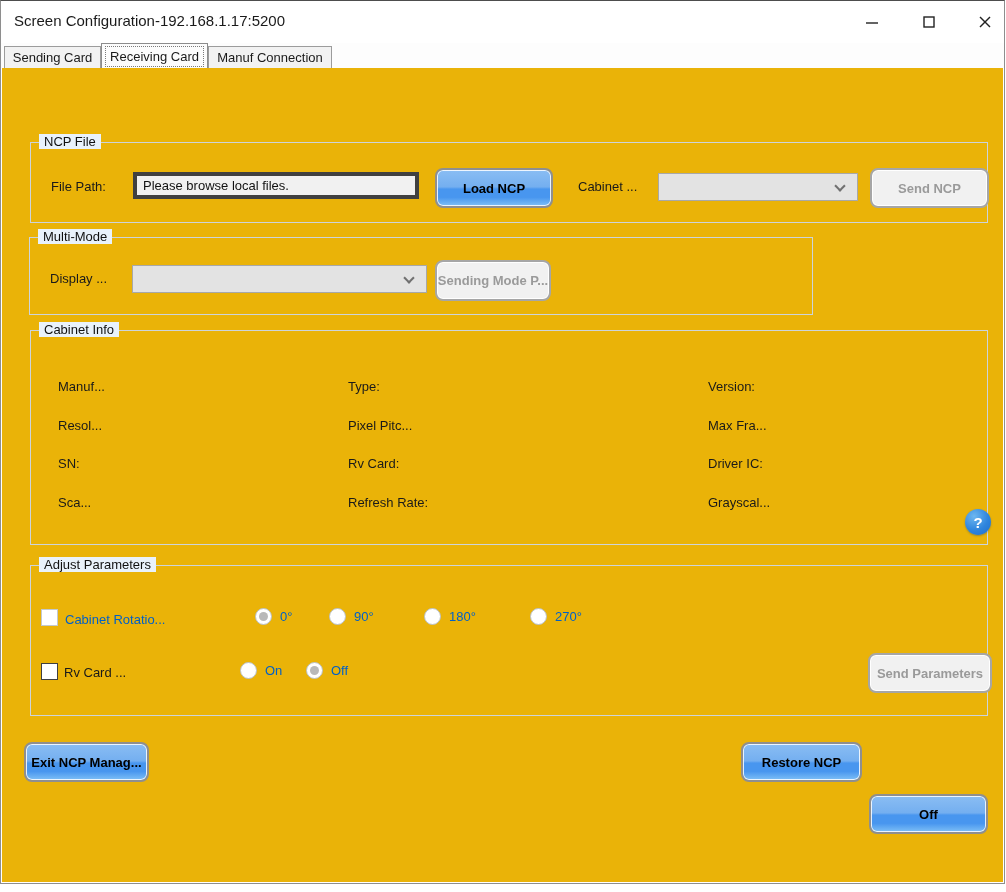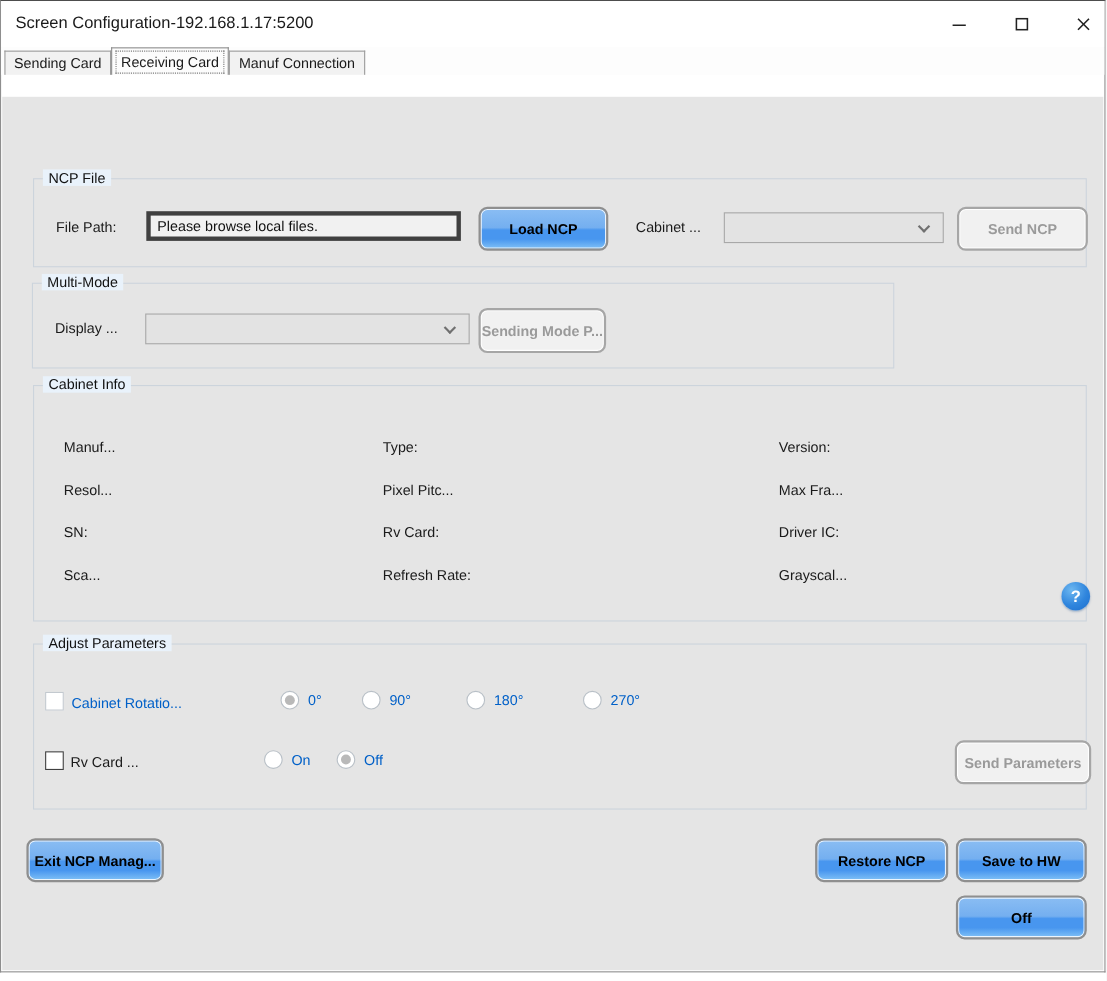--- a/index.html
+++ b/index.html
@@ -16,21 +16,21 @@
 
   
   .tabstrip { position:absolute; left:0; top:42px; width:100%; height:25px; background:#fdfdfd; }
   .tab { position:absolute; display:flex; align-items:center; justify-content:center;
          font-size:13px; color:#1a1a1a; background:#f2f2f2;
          border:1px solid #9c9c9c; border-bottom:none; top:3px; height:22px; }
   .tab.active { top:0; height:25px; background:#fcfcfc; border-color:#8c8c8c; z-index:2; }
   .tab.active::before { content:''; position:absolute; left:3px; right:3px; top:2px; bottom:1px; border:1px dotted #7a7a7a; }
 
   
-  .client { position:absolute; left:1px; right:1px; top:67px; bottom:1px; background:#e5e5e5;margin-top:20px; }
+  .client { position:absolute; left:1px; right:1px; top:67px; bottom:1px; background:#eab308; }
 
   
   .group { position:absolute; border:1px solid #ccd4dc; }
   .group-title { position:absolute; top:-9px; left:8px; background:#e9f2fb; padding:0 5px; font-size:13px; color:#111; white-space:nowrap; }
 
   .lbl { position:absolute; font-size:13px; color:#1a1a1a; white-space:nowrap; }
   .lbl-blue { color:#0060c8; }
 
   .textbox { position:absolute; border:4px solid #404040; background:#f1f1f1; font-family:"Liberation Sans", sans-serif;
              font-size:13px; color:#111; padding:0 6px; }
@@ -196,22 +196,19 @@
           <span>Send Parameters</span>
         </div>
       </div>
 
       <div class="btn btn-blue" style="left:22px; top:674px; width:125px; height:40px;">
         <span>Exit NCP Manag...</span>
       </div>
       <div class="btn btn-blue" style="left:739px; top:674px; width:121px; height:40px;">
         <span>Restore NCP</span>
       </div>
-      <div class="btn btn-blue" style="left:867px; top:674px; width:119px; height:40px;">
-        <span>Save to HW</span>
-      </div>
       <div class="btn btn-blue" style="left:867px; top:726px; width:119px; height:40px;">
         <span>Off</span>
       </div>
 
     </div>
   </div>
 </div>
 
 </body></html>

